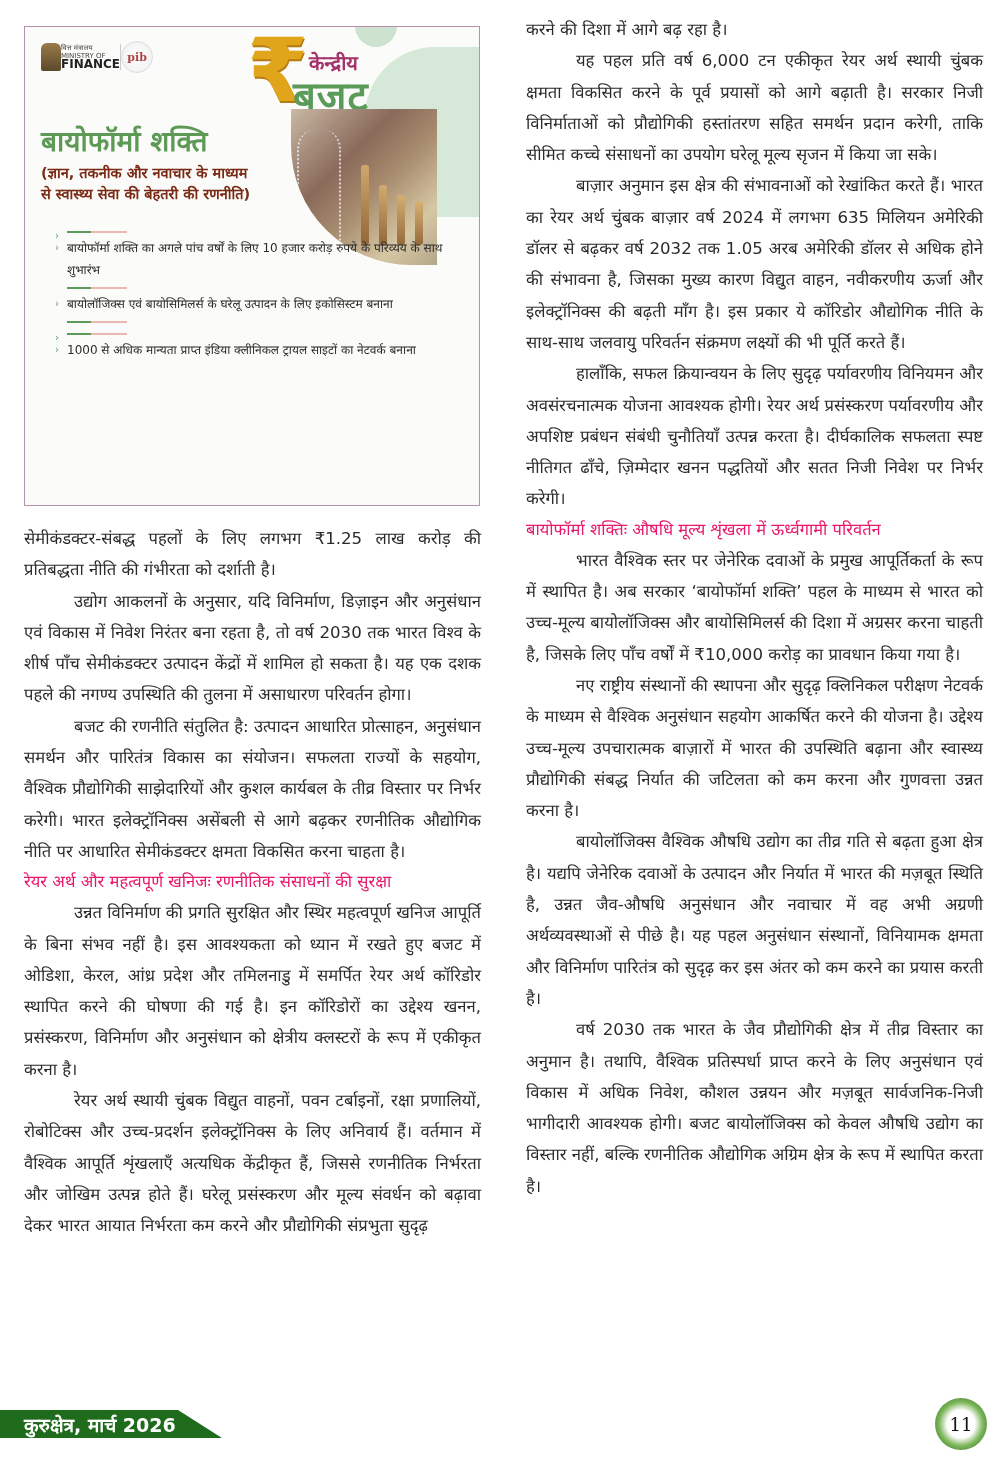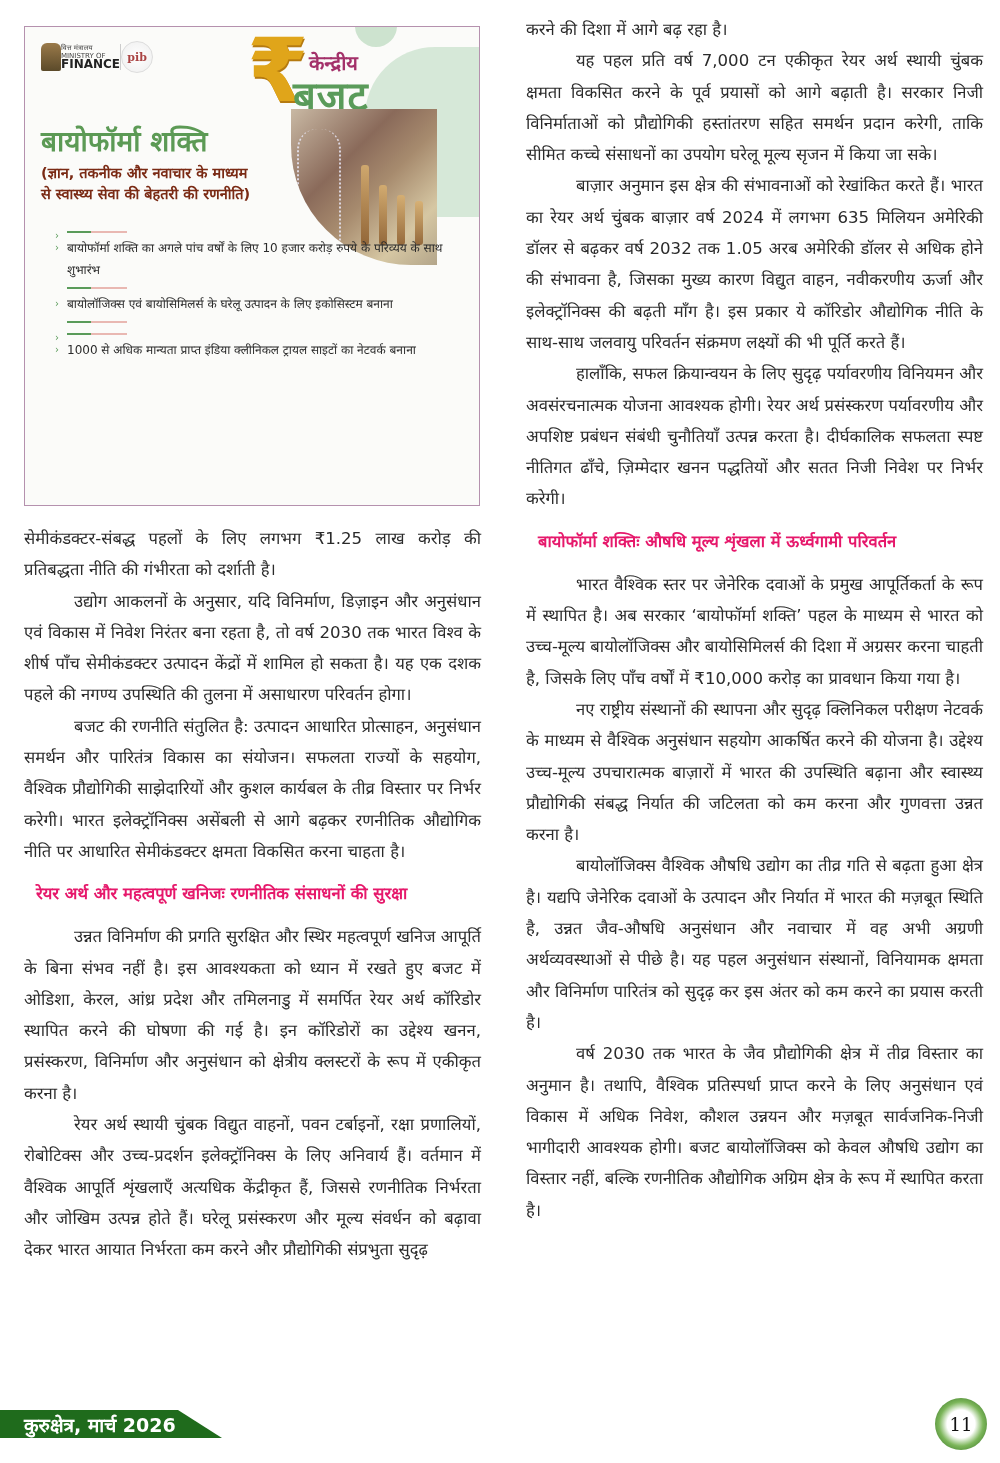--- a/index.html
+++ b/index.html
@@ -37,21 +37,21 @@
   .ib-list { position: absolute; left: 42px; top: 198px; width: 400px; margin: 0; padding: 0; list-style: none; }
   .ib-item { position: relative; font-size: 12px; line-height: 22px; color: #2b2b2b; padding-bottom: 8px; margin-bottom: 4px; }
   .ib-item.first { width: 250px; }
   .ib-item::after { content: ""; position: absolute; left: 0; bottom: 0; width: 60px; height: 2px; background: linear-gradient(90deg, #5a9b5a 0 40%, #e9b8b2 40% 100%); }
   .ib-item.last::after { display: none; }
   .ib-bullet { position: absolute; left: -12px; top: 0; color: #5a9b5a; font-size: 10px; }
 
   
   .para { font-size: 16.6px; line-height: 31.3px; text-align: justify; margin: 0; color: #2a2a2a; }
   .para.indent { text-indent: 50px; }
-  .section-heading { font-size: 16.5px; line-height: 30px; font-weight: bold; color: #e6186b; margin: 12px; white-space: nowrap; }
+  .section-heading { font-size: 16.5px; line-height: 30px; font-weight: normal; color: #e6186b; margin: 0; white-space: nowrap; }
 
   .left-body { position: absolute; left: 24px; top: 523px; width: 457px; }
   .right-body { position: absolute; left: 526px; top: 14px; width: 457px; }
 
   
   .footer-band { position: absolute; left: 0; top: 1410px; width: 222px; height: 28px; background: #1f6b1c;
                  clip-path: polygon(0 0, 178px 0, 222px 100%, 0 100%); }
   .footer-text { position: absolute; left: 24px; top: 1412px; font-size: 19px; font-weight: bold; color: #ffffff; }
   .page-num { position: absolute; left: 935px; top: 1398px; width: 52px; height: 52px; border-radius: 50%;
               background: radial-gradient(circle, #ffffff 0 38%, #7cb65a 60%, #1f5a12 100%);
@@ -100,21 +100,21 @@
   <p class="para">सेमीकंडक्टर-संबद्ध पहलों के लिए लगभग ₹1.25 लाख करोड़ की प्रतिबद्धता नीति की गंभीरता को दर्शाती है।</p>
   <p class="para indent">उद्योग आकलनों के अनुसार, यदि विनिर्माण, डिज़ाइन और अनुसंधान एवं विकास में निवेश निरंतर बना रहता है, तो वर्ष 2030 तक भारत विश्व के शीर्ष पाँच सेमीकंडक्टर उत्पादन केंद्रों में शामिल हो सकता है। यह एक दशक पहले की नगण्य उपस्थिति की तुलना में असाधारण परिवर्तन होगा।</p>
   <p class="para indent">बजट की रणनीति संतुलित है: उत्पादन आधारित प्रोत्साहन, अनुसंधान समर्थन और पारितंत्र विकास का संयोजन। सफलता राज्यों के सहयोग, वैश्विक प्रौद्योगिकी साझेदारियों और कुशल कार्यबल के तीव्र विस्तार पर निर्भर करेगी। भारत इलेक्ट्रॉनिक्स असेंबली से आगे बढ़कर रणनीतिक औद्योगिक नीति पर आधारित सेमीकंडक्टर क्षमता विकसित करना चाहता है।</p>
   <h2 class="section-heading">रेयर अर्थ और महत्वपूर्ण खनिजः रणनीतिक संसाधनों की सुरक्षा</h2>
   <p class="para indent">उन्नत विनिर्माण की प्रगति सुरक्षित और स्थिर महत्वपूर्ण खनिज आपूर्ति के बिना संभव नहीं है। इस आवश्यकता को ध्यान में रखते हुए बजट में ओडिशा, केरल, आंध्र प्रदेश और तमिलनाडु में समर्पित रेयर अर्थ कॉरिडोर स्थापित करने की घोषणा की गई है। इन कॉरिडोरों का उद्देश्य खनन, प्रसंस्करण, विनिर्माण और अनुसंधान को क्षेत्रीय क्लस्टरों के रूप में एकीकृत करना है।</p>
   <p class="para indent">रेयर अर्थ स्थायी चुंबक विद्युत वाहनों, पवन टर्बाइनों, रक्षा प्रणालियों, रोबोटिक्स और उच्च-प्रदर्शन इलेक्ट्रॉनिक्स के लिए अनिवार्य हैं। वर्तमान में वैश्विक आपूर्ति शृंखलाएँ अत्यधिक केंद्रीकृत हैं, जिससे रणनीतिक निर्भरता और जोखिम उत्पन्न होते हैं। घरेलू प्रसंस्करण और मूल्य संवर्धन को बढ़ावा देकर भारत आयात निर्भरता कम करने और प्रौद्योगिकी संप्रभुता सुदृढ़</p>
 </div>
 
 <div class="right-body">
   <p class="para">करने की दिशा में आगे बढ़ रहा है।</p>
-  <p class="para indent">यह पहल प्रति वर्ष 7,000 टन एकीकृत रेयर अर्थ स्थायी चुंबक क्षमता विकसित करने के पूर्व प्रयासों को आगे बढ़ाती है। सरकार निजी विनिर्माताओं को प्रौद्योगिकी हस्तांतरण सहित समर्थन प्रदान करेगी, ताकि सीमित कच्चे संसाधनों का उपयोग घरेलू मूल्य सृजन में किया जा सके।</p>
+  <p class="para indent">यह पहल प्रति वर्ष 6,000 टन एकीकृत रेयर अर्थ स्थायी चुंबक क्षमता विकसित करने के पूर्व प्रयासों को आगे बढ़ाती है। सरकार निजी विनिर्माताओं को प्रौद्योगिकी हस्तांतरण सहित समर्थन प्रदान करेगी, ताकि सीमित कच्चे संसाधनों का उपयोग घरेलू मूल्य सृजन में किया जा सके।</p>
   <p class="para indent">बाज़ार अनुमान इस क्षेत्र की संभावनाओं को रेखांकित करते हैं। भारत का रेयर अर्थ चुंबक बाज़ार वर्ष 2024 में लगभग 635 मिलियन अमेरिकी डॉलर से बढ़कर वर्ष 2032 तक 1.05 अरब अमेरिकी डॉलर से अधिक होने की संभावना है, जिसका मुख्य कारण विद्युत वाहन, नवीकरणीय ऊर्जा और इलेक्ट्रॉनिक्स की बढ़ती माँग है। इस प्रकार ये कॉरिडोर औद्योगिक नीति के साथ-साथ जलवायु परिवर्तन संक्रमण लक्ष्यों की भी पूर्ति करते हैं।</p>
   <p class="para indent">हालाँकि, सफल क्रियान्वयन के लिए सुदृढ़ पर्यावरणीय विनियमन और अवसंरचनात्मक योजना आवश्यक होगी। रेयर अर्थ प्रसंस्करण पर्यावरणीय और अपशिष्ट प्रबंधन संबंधी चुनौतियाँ उत्पन्न करता है। दीर्घकालिक सफलता स्पष्ट नीतिगत ढाँचे, ज़िम्मेदार खनन पद्धतियों और सतत निजी निवेश पर निर्भर करेगी।</p>
   <h2 class="section-heading">बायोफॉर्मा शक्तिः औषधि मूल्य शृंखला में ऊर्ध्वगामी परिवर्तन</h2>
   <p class="para indent">भारत वैश्विक स्तर पर जेनेरिक दवाओं के प्रमुख आपूर्तिकर्ता के रूप में स्थापित है। अब सरकार ‘बायोफॉर्मा शक्ति’ पहल के माध्यम से भारत को उच्च-मूल्य बायोलॉजिक्स और बायोसिमिलर्स की दिशा में अग्रसर करना चाहती है, जिसके लिए पाँच वर्षों में ₹10,000 करोड़ का प्रावधान किया गया है।</p>
   <p class="para indent">नए राष्ट्रीय संस्थानों की स्थापना और सुदृढ़ क्लिनिकल परीक्षण नेटवर्क के माध्यम से वैश्विक अनुसंधान सहयोग आकर्षित करने की योजना है। उद्देश्य उच्च-मूल्य उपचारात्मक बाज़ारों में भारत की उपस्थिति बढ़ाना और स्वास्थ्य प्रौद्योगिकी संबद्ध निर्यात की जटिलता को कम करना और गुणवत्ता उन्नत करना है।</p>
   <p class="para indent">बायोलॉजिक्स वैश्विक औषधि उद्योग का तीव्र गति से बढ़ता हुआ क्षेत्र है। यद्यपि जेनेरिक दवाओं के उत्पादन और निर्यात में भारत की मज़बूत स्थिति है, उन्नत जैव-औषधि अनुसंधान और नवाचार में वह अभी अग्रणी अर्थव्यवस्थाओं से पीछे है। यह पहल अनुसंधान संस्थानों, विनियामक क्षमता और विनिर्माण पारितंत्र को सुदृढ़ कर इस अंतर को कम करने का प्रयास करती है।</p>
   <p class="para indent">वर्ष 2030 तक भारत के जैव प्रौद्योगिकी क्षेत्र में तीव्र विस्तार का अनुमान है। तथापि, वैश्विक प्रतिस्पर्धा प्राप्त करने के लिए अनुसंधान एवं विकास में अधिक निवेश, कौशल उन्नयन और मज़बूत सार्वजनिक-निजी भागीदारी आवश्यक होगी। बजट बायोलॉजिक्स को केवल औषधि उद्योग का विस्तार नहीं, बल्कि रणनीतिक औद्योगिक अग्रिम क्षेत्र के रूप में स्थापित करता है।</p>
 </div>
 
 <div class="footer-band"></div>

